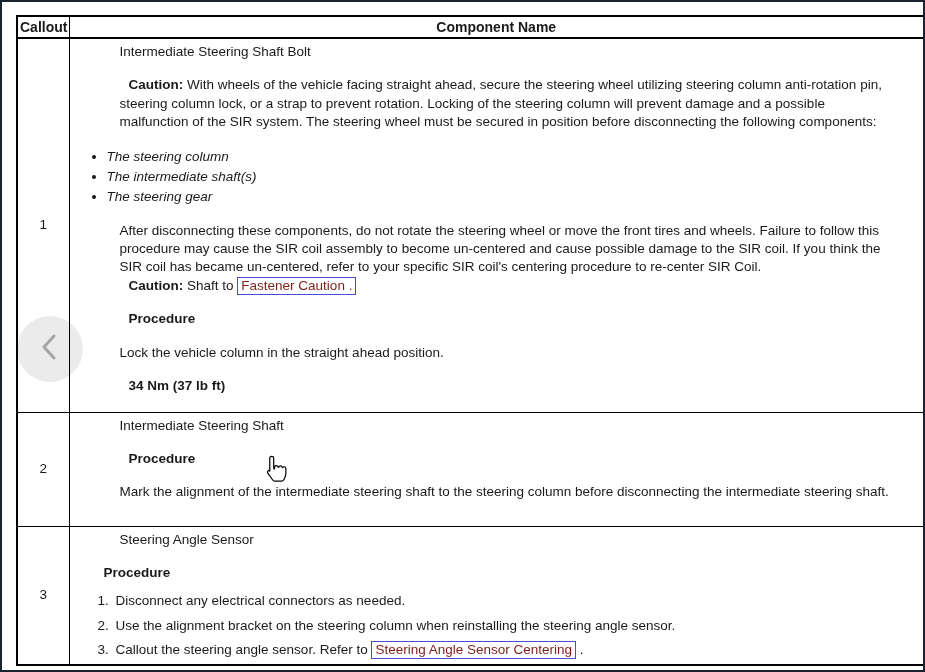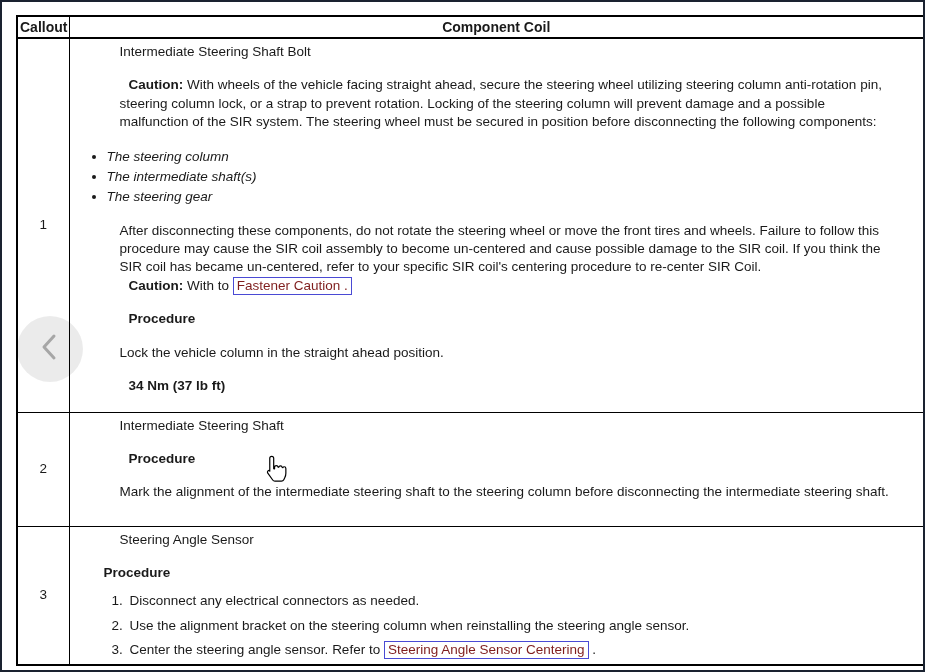--- a/index.html
+++ b/index.html
@@ -52,21 +52,21 @@
     margin: 0 0 15px 0;
     padding: 0 0 0 31px;
     list-style: disc;
   }
   ul.dot-list li { line-height: 20px; font-style: italic; }
   ol.num-list {
     margin: 10px 0 0 0;
     padding: 0 0 0 37px;
     list-style: decimal;
   }
-  ol.num-list li { margin-bottom: 6px; padding-left: 3px; margin-left: 14px; }
+  ol.num-list li { margin-bottom: 6px; padding-left: 3px; }
   ol.num-list li:last-child { margin-bottom: 0; }
   .indent-1 { margin-left: 28px; }
   .linkbox {
     border: 1px solid #4a4ad4;
     padding: 0px 3px 1px 3px;
     color: #7f1d1d;
     text-decoration: none;
     cursor: pointer;
   }
   .row1-height { height: 374px; }
@@ -102,21 +102,21 @@
 <div class="frame">
 
   <table class="component-table">
     <colgroup>
       <col class="callout-col">
       <col>
     </colgroup>
     <thead>
       <tr>
         <th>Callout</th>
-        <th>Component Coil</th>
+        <th>Component Name</th>
       </tr>
     </thead>
     <tbody>
 
       <tr class="row1-height">
         <td class="callout-cell">1</td>
         <td class="content-cell">
           <div class="para">Intermediate Steering Shaft Bolt</div>
           <div class="para">
             <span class="bold">Caution:</span>
@@ -124,21 +124,21 @@
           </div>
           <ul class="dot-list">
             <li>The steering column</li>
             <li>The intermediate shaft(s)</li>
             <li>The steering gear</li>
           </ul>
           <div class="para">
             <div>After disconnecting these components, do not rotate the steering wheel or move the front tires and wheels. Failure to follow this procedure may cause the SIR coil assembly to become un-centered and cause possible damage to the SIR coil. If you think the SIR coil has became un-centered, refer to your specific SIR coil's centering procedure to re-center SIR Coil.</div>
             <div>
               <span class="bold">Caution:</span>
-              <span>With to</span>
+              <span>Shaft to</span>
               <a class="linkbox">Fastener Caution .</a>
             </div>
           </div>
           <div class="para bold">Procedure</div>
           <div class="para">Lock the vehicle column in the straight ahead position.</div>
           <div class="para bold">34 Nm (37 lb ft)</div>
         </td>
       </tr>
 
       <tr class="row2-height">
@@ -156,21 +156,21 @@
           <div class="para">Steering Angle Sensor</div>
           <div class="bold indent-1">Procedure</div>
           <ol class="num-list">
             <li>
               <span>Disconnect any electrical connectors as needed.</span>
             </li>
             <li>
               <span>Use the alignment bracket on the steering column when reinstalling the steering angle sensor.</span>
             </li>
             <li>
-              <span>Center the steering angle sensor. Refer to</span>
+              <span>Callout the steering angle sensor. Refer to</span>
               <a class="linkbox">Steering Angle Sensor Centering</a>
               <span>.</span>
             </li>
           </ol>
         </td>
       </tr>
 
     </tbody>
   </table>
 

